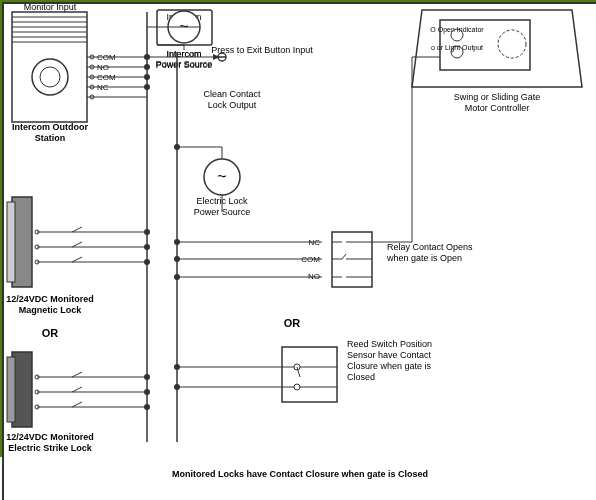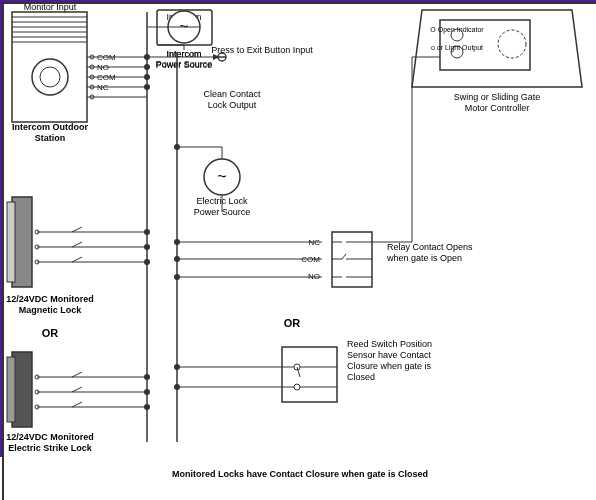--- a/index.html
+++ b/index.html
@@ -10,21 +10,21 @@
       font-family: Arial, sans-serif;
       font-size: 11px;
       overflow: hidden;
       position: relative;
     }
     .diagram-container {
       width: 596px;
       height: 457px;
       position: relative;
       background: #fca5a5;
-      border: 2px solid #4c1d95;
+      border: 2px solid #4d7c0f;
     }
     svg {
       position: absolute;
       top: 0; left: 0;
       width: 596px;
       height: 500px;
     }
   </style>
 </head>
 <body>

